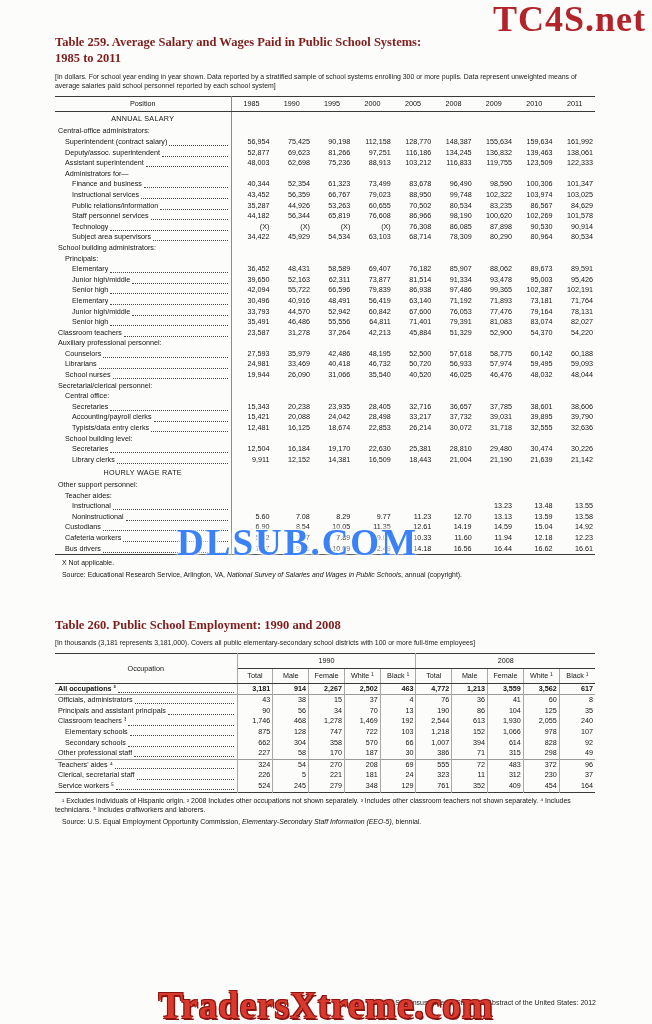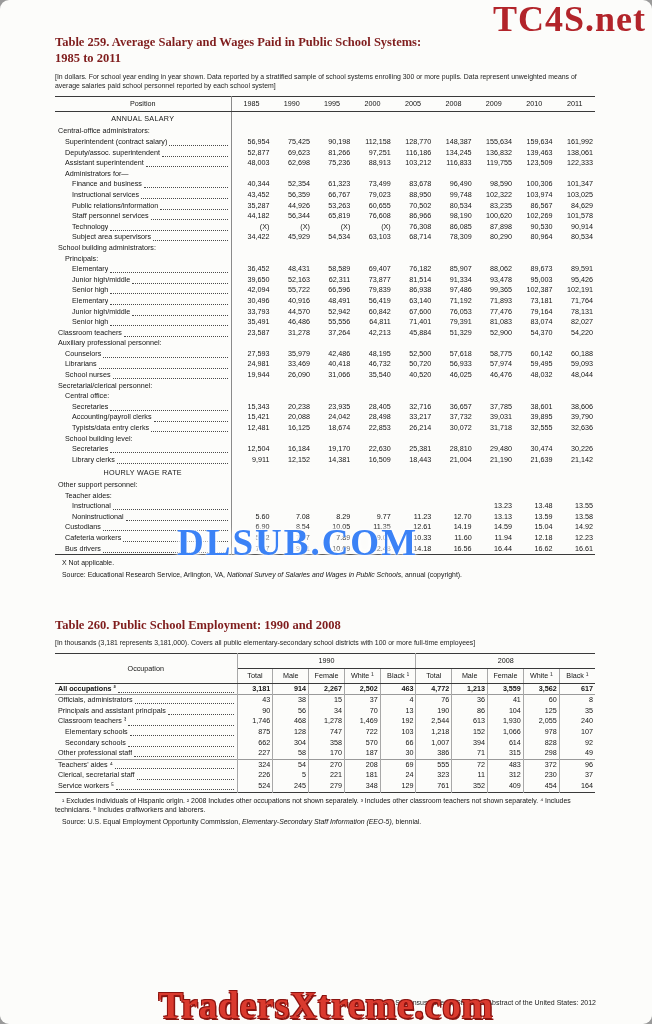--- a/index.html
+++ b/index.html
@@ -1,21 +1,20 @@
 <!DOCTYPE html>
 <html><head>
 <meta charset="utf-8">
 <style>
   * { margin:0; padding:0; box-sizing:border-box; }
   html,body { background:#9a9a9a; }
   .page {
     position:relative; width:652px; height:1024px; margin:0 auto;
     background:#fcfcfa; color:#141414; overflow:hidden;
     font-family:"Liberation Sans", sans-serif;
-    border-radius:9px;
   }
   .content { padding:34px 57px 0 55px; position:relative; z-index:1; }
 
   .tbl-title {
     font-family:"Liberation Serif", serif; font-weight:bold;
     font-size:12.5px; line-height:1.3; color:#7f1d1d;
   }
   .tbl-note { font-size:6.9px; line-height:1.4; margin-top:5px; color:#1c1c1c; }
 
   table.data {

